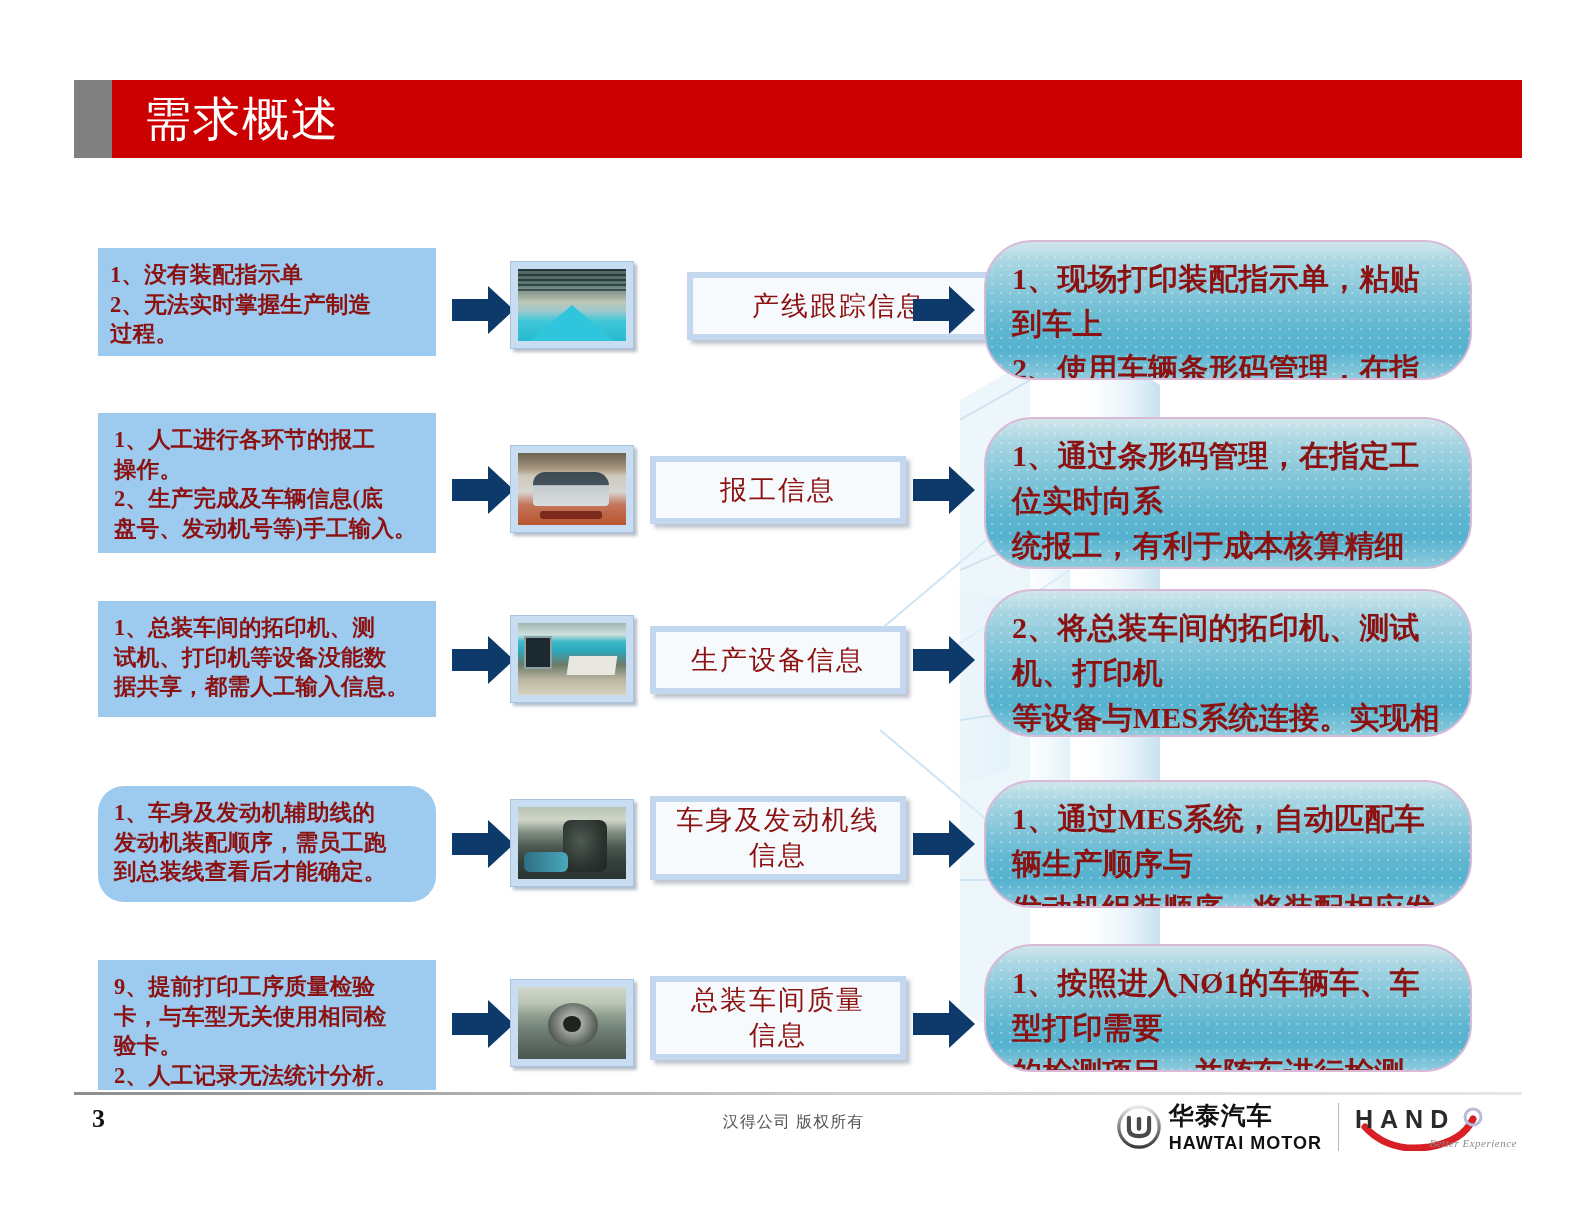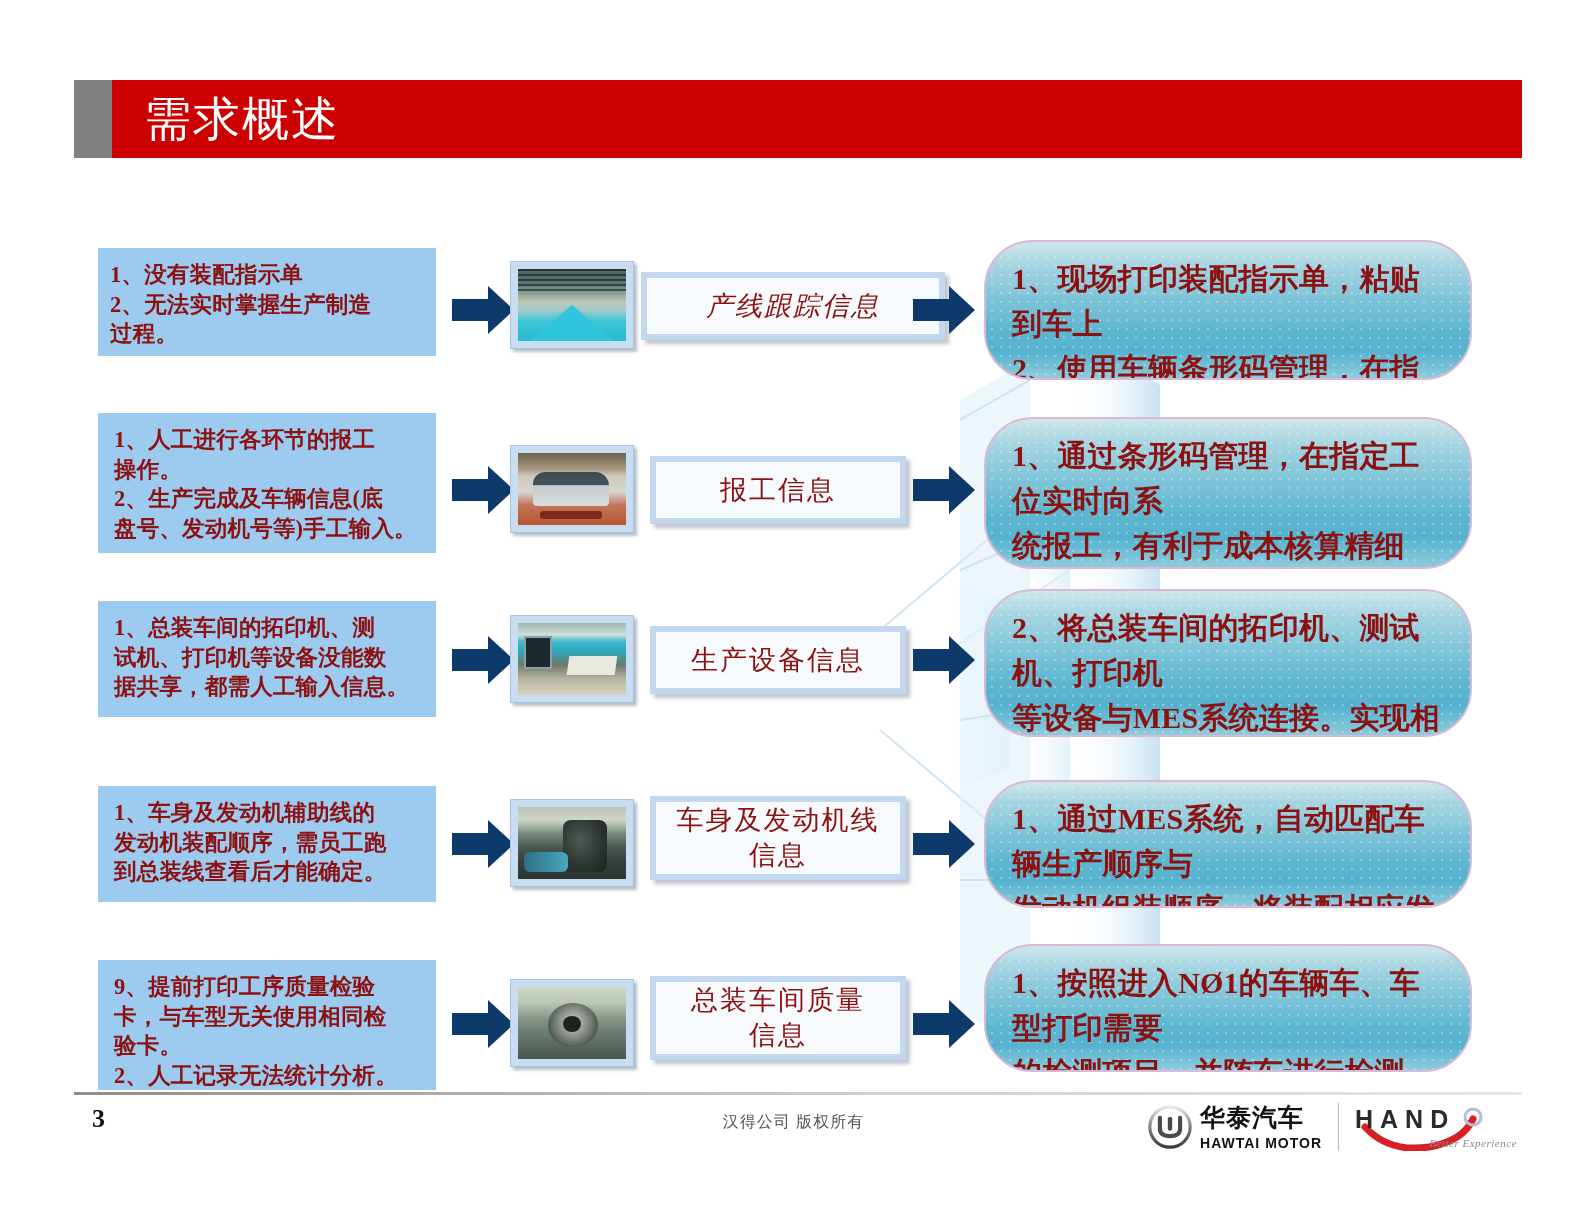--- a/index.html
+++ b/index.html
@@ -261,21 +261,21 @@
     height: 48px;
   }
   .hawtai-mark { width: 44px; height: 44px; }
   .hawtai-txt { line-height: 1; }
   .hawtai-cn {
     font-size: 25px; font-weight: bold; color: #111;
     font-family: "Liberation Sans", sans-serif; letter-spacing: 1px;
     display:block;
   }
   .hawtai-en {
-    font-size: 14px; font-weight: bold; color: #111;
+    font-size: 18px; font-weight: bold; color: #111;
     font-family: "Liberation Sans", sans-serif; letter-spacing: 1px;
     display:block; margin-top:6px;
   }
   .logo-hand {
     position: relative;
     width: 168px; height: 48px;
     margin-left: 12px;
   }
   .hand-word {
     position:absolute; left:4px; top:2px;
@@ -338,21 +338,21 @@
           <polygon points="0,13 36,13 36,0 62,24 36,48 36,35 0,35" fill="#0e3a6b"></polygon>
         </svg>
     </div>
 
     <div class="thumb" style="left:510px; top:261px;">
       <div class="thumb-inner">
           <div class="ph-factory"></div>
         </div>
     </div>
 
-    <div class="label-box" style="left: 641px; top: 272px; width: 304px; height: 68px; white-space: pre-line; font-style: italic;">产线跟踪信息</div>
+    <div class="label-box" style="left: 687px; top: 272px; width: 304px; height: 68px; white-space: pre-line;">产线跟踪信息</div>
 
     <div class="arrow" style="left:913px; top:286px;">
       <svg viewBox="0 0 62 48">
           <polygon points="0,13 36,13 36,0 62,24 36,48 36,35 0,35" fill="#0e3a6b"></polygon>
         </svg>
     </div>
 
     <div class="sol-box" style="left: 984px; top: 240px; width: 488px; height: 140px; white-space: pre-line;">1、现场打印装配指示单，粘贴到车上
 2、使用车辆条形码管理，在指定区域实时
 通过电子看板显示生产现状</div>
@@ -409,21 +409,21 @@
       <svg viewBox="0 0 62 48">
           <polygon points="0,13 36,13 36,0 62,24 36,48 36,35 0,35" fill="#0e3a6b"></polygon>
         </svg>
     </div>
 
     <div class="sol-box" style="left: 984px; top: 589px; width: 488px; height: 148px; white-space: pre-line;">2、将总装车间的拓印机、测试机、打印机
 等设备与MES系统连接。实现相互间数据的
 导入、导出，提高生产效率，防止设备误操
 作。</div>
 
-    <div class="prob-box" style="left: 98px; top: 786px; width: 338px; height: 116px; white-space: pre-line;">1、车身及发动机辅助线的
+    <div class="prob-box" style="left: 98px; top: 786px; width: 338px; height: 116px; white-space: pre-line; border-radius: 26px;">1、车身及发动机辅助线的
 发动机装配顺序，需员工跑
 到总装线查看后才能确定。</div>
 
     <div class="arrow" style="left:452px; top:820px;">
       <svg viewBox="0 0 62 48">
           <polygon points="0,13 36,13 36,0 62,24 36,48 36,35 0,35" fill="#0e3a6b"></polygon>
         </svg>
     </div>
 
     <div class="thumb" style="left:510px; top:799px;">

